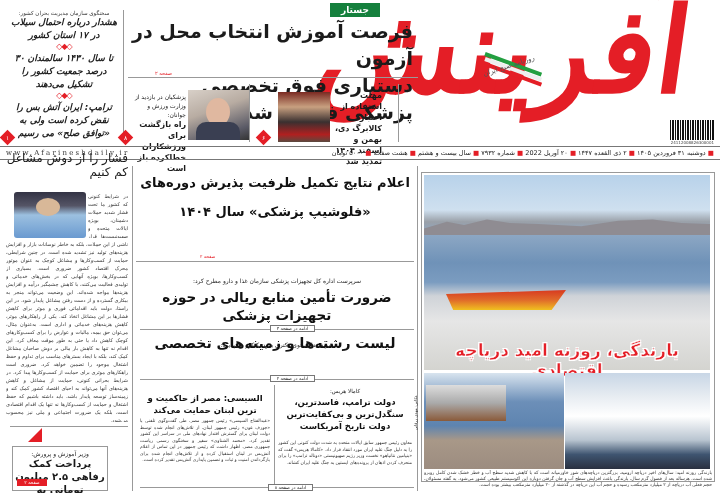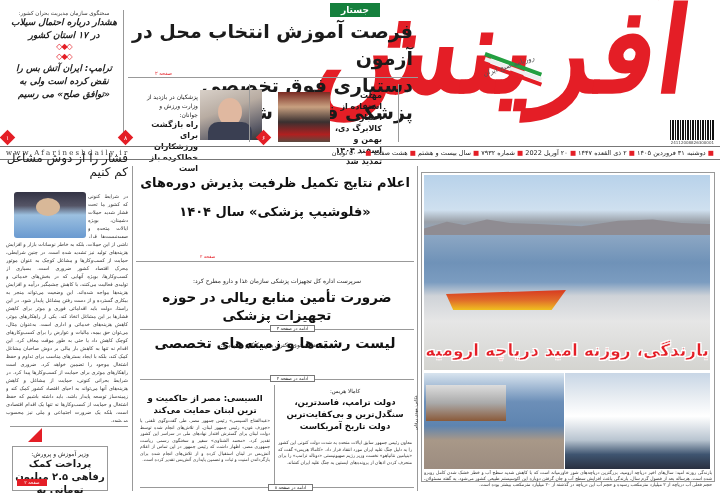--- a/index.html
+++ b/index.html
@@ -22,21 +22,21 @@
   .top-rule { position: absolute; left: 128px; top: 77px; width: 290px; border-top: 1px solid #999; }
 
   .left-col { position: absolute; left: 10px; top: 10px; width: 108px; direction: rtl; text-align: center; }
   .left-col .kicker { font-size: 5.5px; color: #333; }
   .left-col .item { font-size: 9px; font-weight: bold; line-height: 13px; color: #222; font-style: italic; }
   .diamonds { height: 10px; font-size: 8px; color: #e41e26; letter-spacing: -1px; }
   .vline { position: absolute; width: 1px; background: #999; }
   .pgbadge { position: absolute; width: 11px; height: 11px; background: #e41e26; color: #fff; font-size: 6px; text-align: center; line-height: 11px; transform: rotate(45deg); }
   .pgbadge span { display: inline-block; transform: rotate(-45deg); }
 
-  .teaser-pez { position: absolute; left: 130px; top: 84px; width: 115px; height: 58px; margin-left: 12px; }
+  .teaser-pez { position: absolute; left: 130px; top: 84px; width: 115px; height: 58px; }
   .teaser-pez .photo { position: absolute; left: 58px; top: 6px; width: 62px; height: 50px; background: linear-gradient(160deg, #d8d0c8 0%, #b8aca2 40%, #5a5a66 80%, #333 100%); }
   .teaser-pez .face { position: absolute; left: 18px; top: 8px; width: 24px; height: 28px; border-radius: 50%; background: #e0b8a0; }
   .teaser-pez .suit { position: absolute; left: 8px; top: 32px; width: 44px; height: 18px; background: #3a3f52; border-radius: 10px 10px 0 0; }
   .teaser-pez .txt { position: absolute; left: 0; top: 8px; width: 56px; direction: rtl; text-align: right; font-size: 6px; line-height: 9px; }
   .teaser-pez .txt b { font-size: 8px; display: block; line-height: 11px; }
 
   .teaser-kala { position: absolute; left: 258px; top: 84px; width: 130px; height: 58px; }
   .teaser-kala .photo { position: absolute; left: 20px; top: 8px; width: 52px; height: 50px; background: linear-gradient(180deg, #7a2a22 0%, #c8a080 30%, #3a3030 60%, #b02020 85%, #5a4a40 100%); }
   .teaser-kala .txt { position: absolute; left: 72px; top: 6px; width: 52px; direction: rtl; text-align: right; font-size: 8px; font-weight: bold; line-height: 11px; }
 
@@ -102,20 +102,21 @@
   <div>دستیاری فوق تخصصی پزشکی فراهم شد</div>
 </div>
 <div class="top-page">صفحه ۲</div>
 <div class="top-rule"></div>
 
 <div class="vline" style="left:123px; top:10px; height:128px;"></div>
 <div class="left-col">
   <div class="kicker">سخنگوی سازمان مدیریت بحران کشور:</div>
   <div class="item">هشدار درباره احتمال سیلاب در ۱۷ استان کشور</div>
   <div class="diamonds">◇◆◇</div>
+  <div class="item">تا سال ۱۴۳۰ سالمندان ۳۰ درصد جمعیت کشور را تشکیل می‌دهند</div>
   <div class="diamonds">◇◆◇</div>
   <div class="item">ترامپ: ایران آتش بس را نقض کرده است ولی به «توافق صلح» می رسیم</div>
 </div>
 <div class="pgbadge" style="left:2px; top:132px;"><span>۱</span></div>
 
 <div class="teaser-pez">
   <div class="photo">
     <div class="face"></div>
       <div class="suit"></div>
   </div>
@@ -184,17 +185,17 @@
 <div class="hr" style="left:140px; top:487px; width:274px;"></div>
 <div class="ad-label" style="left:268px; top:484px; width:45px;">ادامه در صفحه ۸</div>
 
 <div class="vline" style="left:417px; top:166px; height:325px;"></div>
 
 <div class="photo-frame"></div>
 <div class="main-photo">
   <div class="mtn"></div>
   <div class="boat"></div>
 </div>
-<div class="caption-overlay">بارندگی، روزنه امید دریاچه ارومیه</div>
+<div class="caption-overlay">بارندگی، روزنه امید دریاچه اقتصادی</div>
 <div class="sub-photo1"></div>
 <div class="sub-photo2"></div>
 <div class="photo-credit">عکاس: مهدی زرقانی</div>
 <div class="photo-caption" style="height:20px; overflow:hidden;">بارندگی روزنه امید: سال‌های اخیر دریاچه ارومیه، بزرگترین دریاچه‌های شور خاورمیانه است که با کاهش شدید سطح آب و خطر خشک شدن کامل روبرو شده است. هرساله بعد از فصول گرم سال، بارندگی باعث افزایش سطح آب و جان گرفتن دوباره این اکوسیستم طبیعی کشور می‌شود. به گفته مسئولان، حجم فعلی آب دریاچه از ۲ میلیارد مترمکعب رسیده و حجم آب این دریاچه در گذشته از ۲۰ میلیارد مترمکعب بیشتر بوده است.</div>
 
 </body></html>

